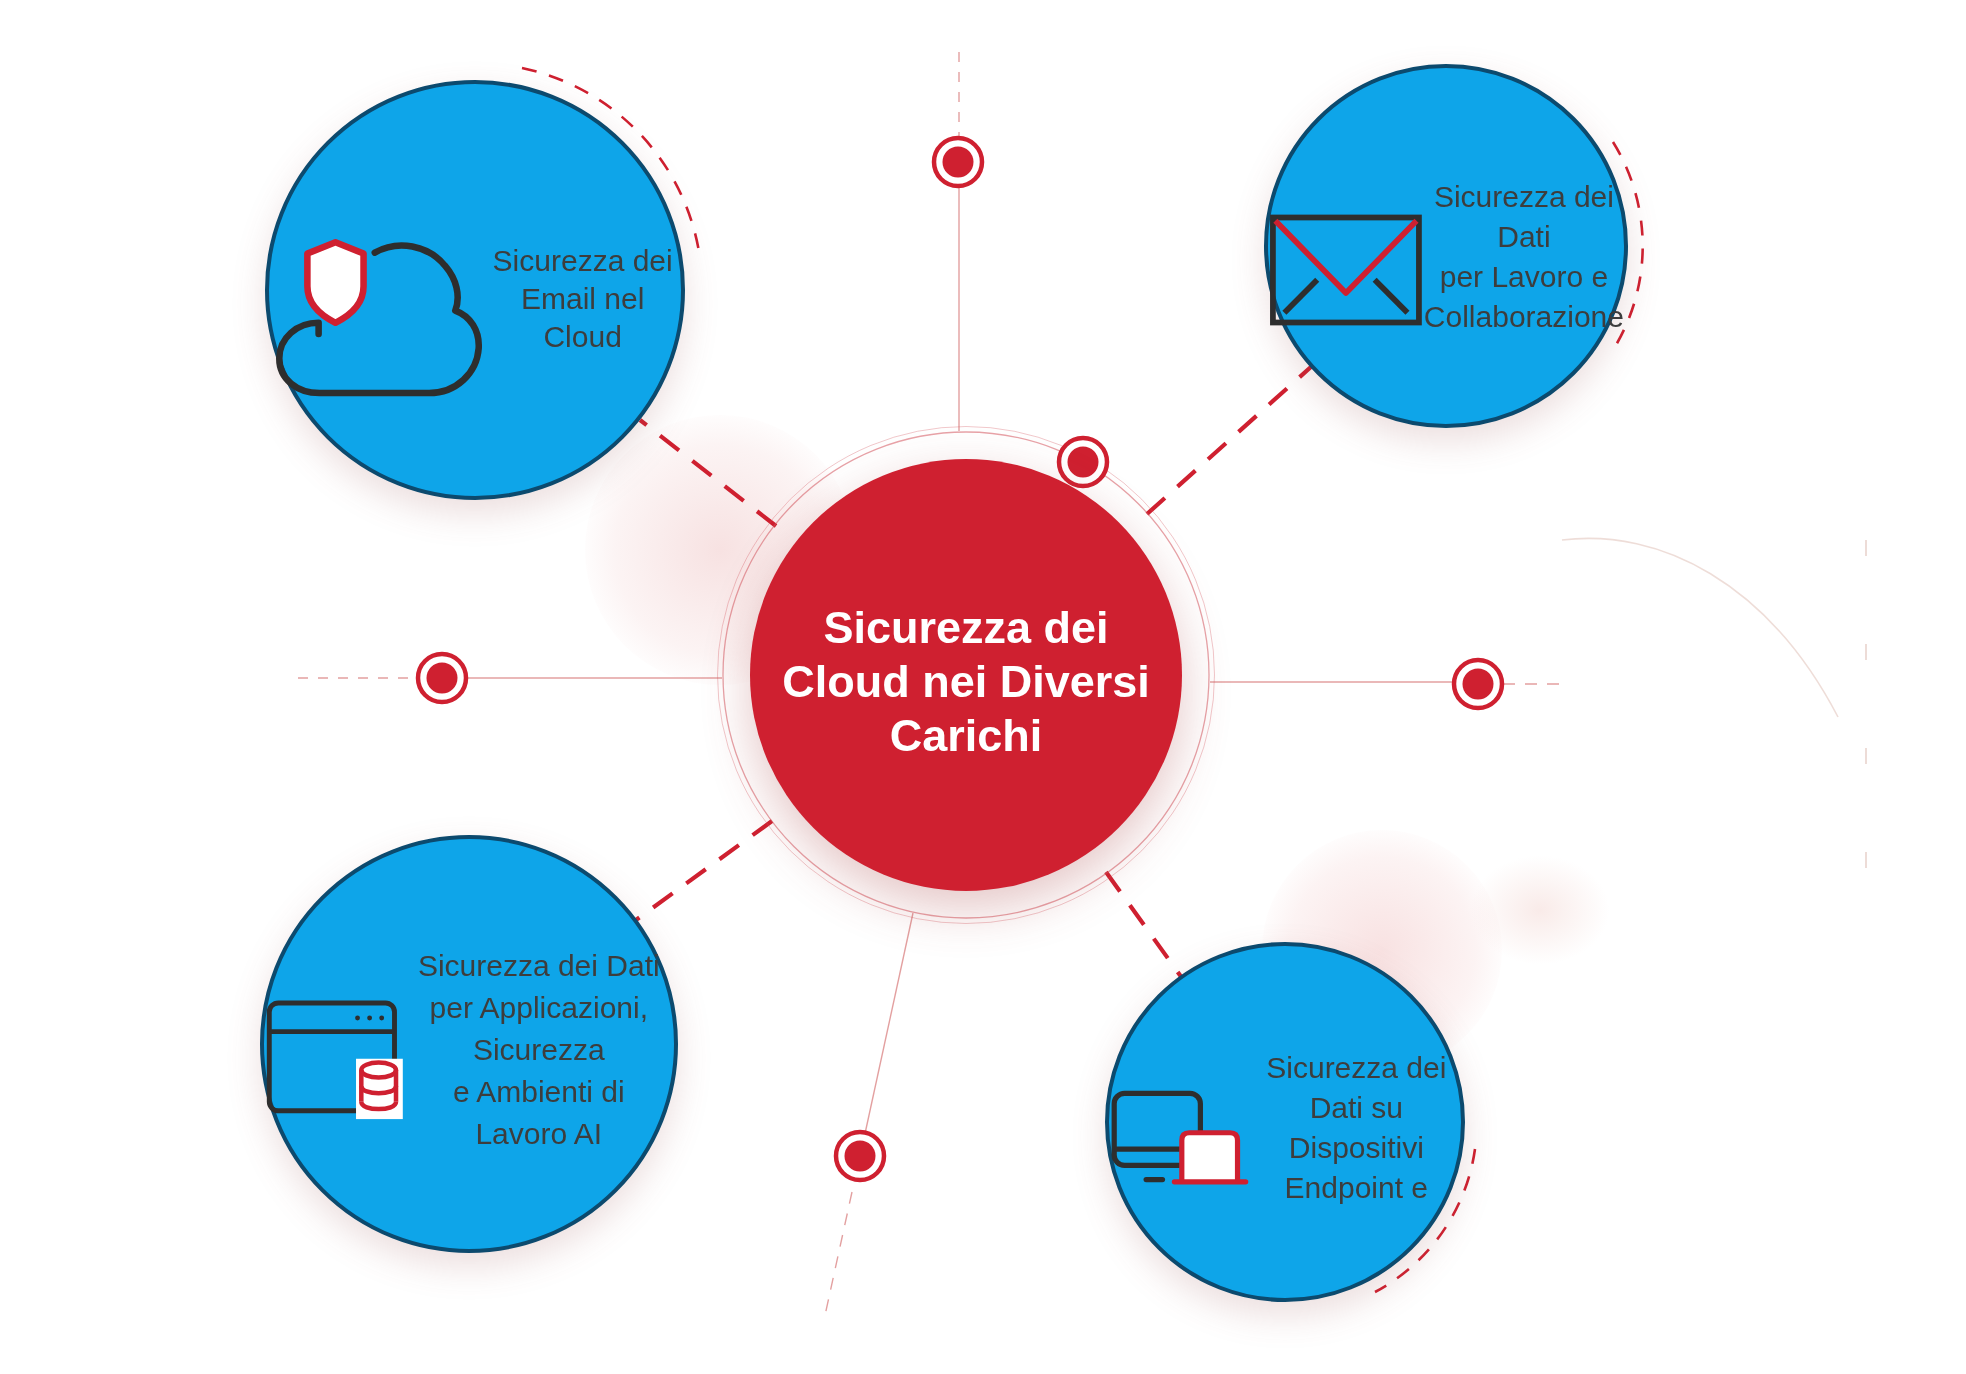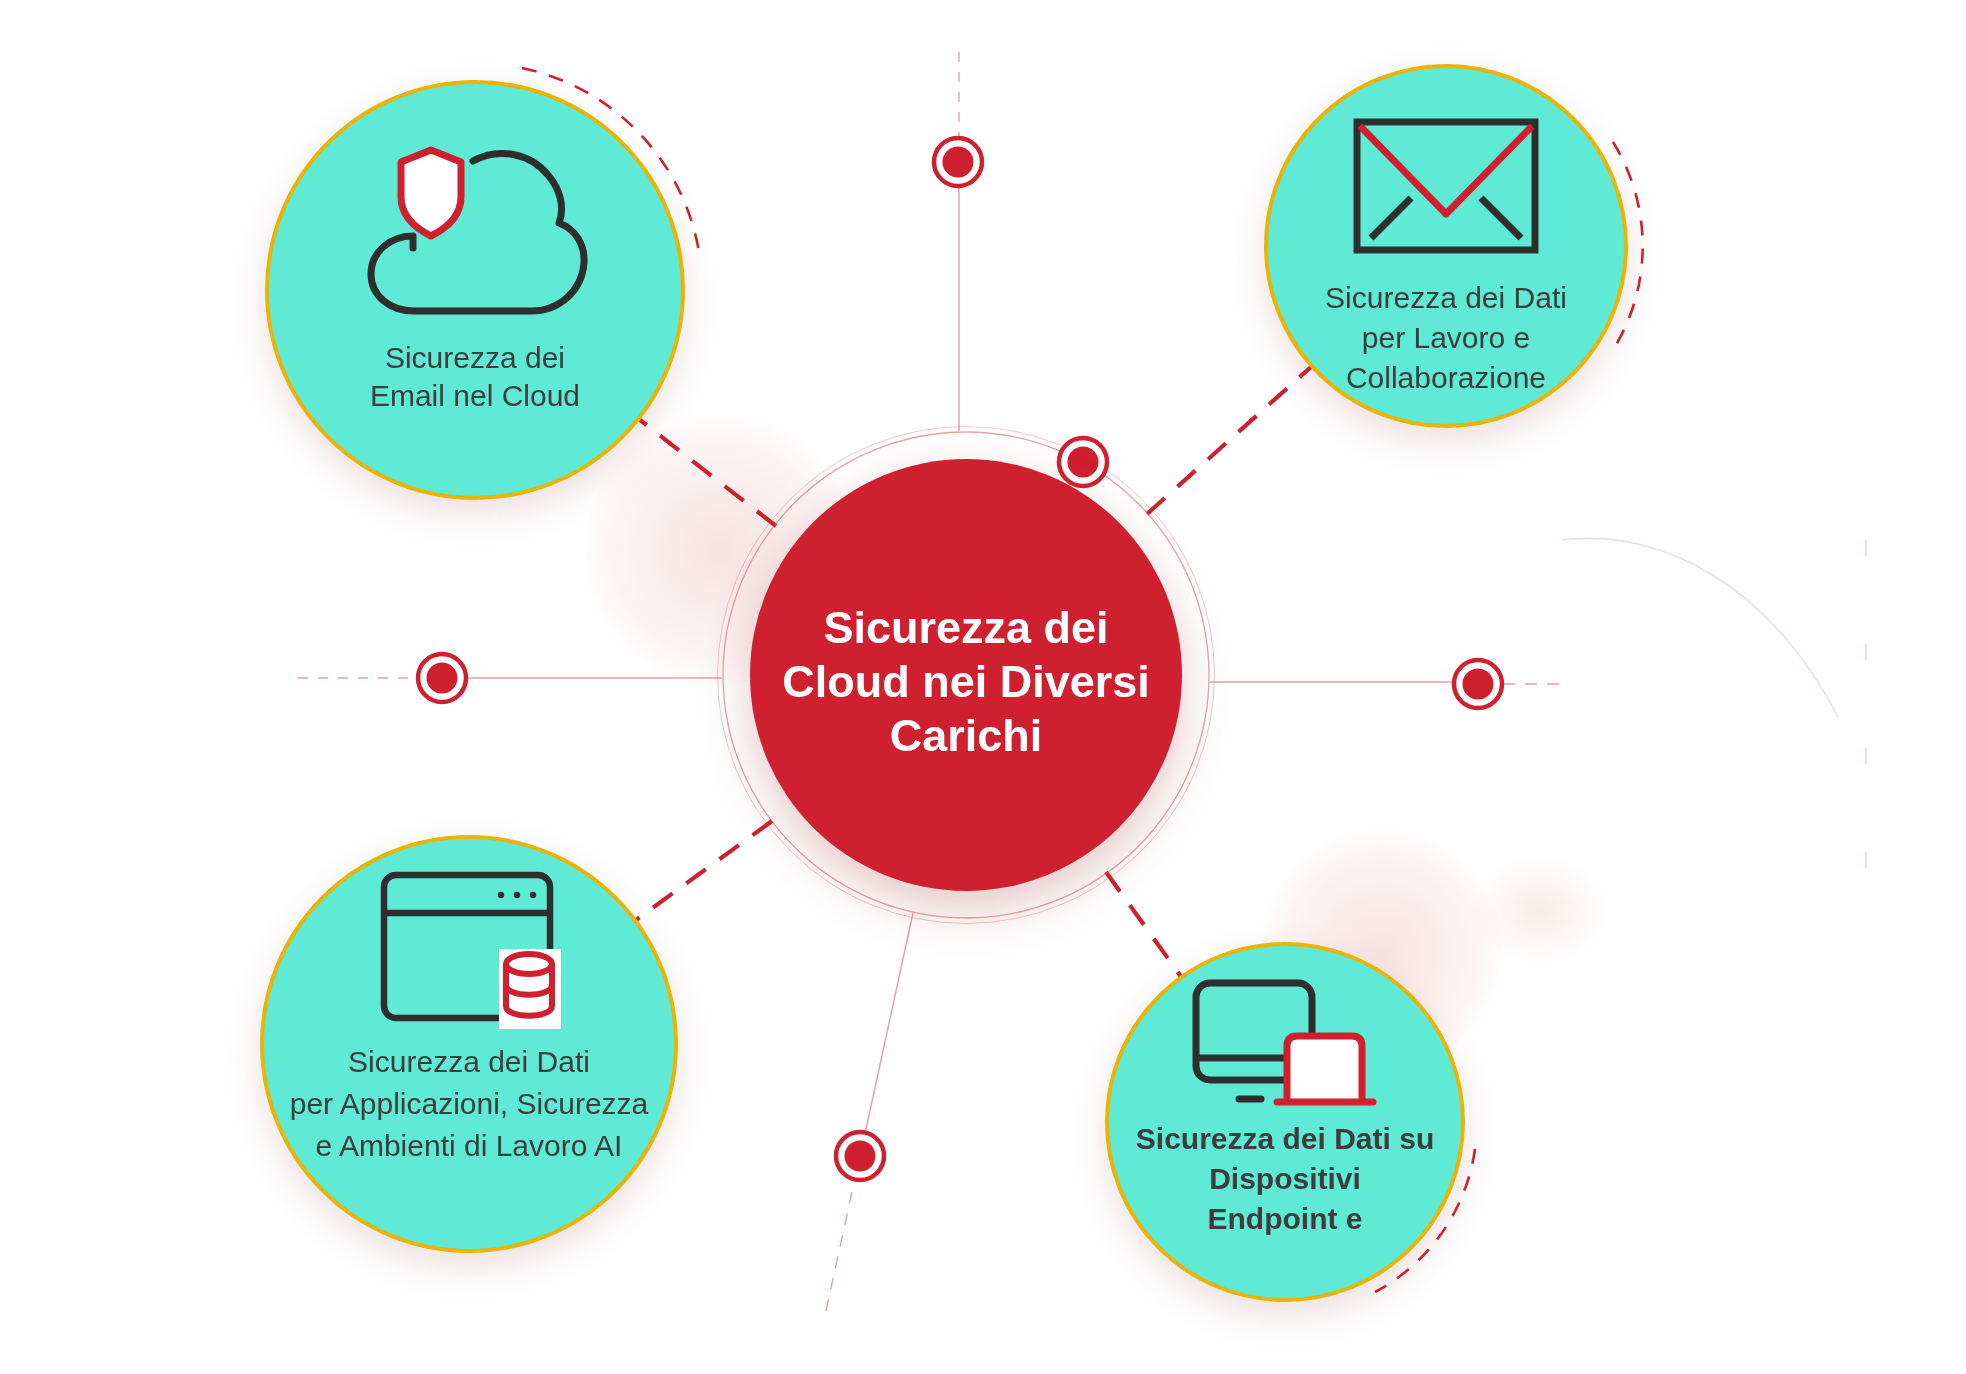--- a/index.html
+++ b/index.html
@@ -13,22 +13,22 @@
   .blob{position:absolute;border-radius:50%;z-index:0;pointer-events:none;}
   .blob-a{left:585px;top:415px;width:270px;height:270px;
     background:radial-gradient(circle, rgba(243,210,210,0.65) 0%, rgba(243,210,210,0.25) 55%, rgba(243,210,210,0) 75%);}
   .blob-b{left:1262px;top:830px;width:240px;height:240px;
     background:radial-gradient(circle, rgba(246,216,216,0.75) 0%, rgba(246,216,216,0.3) 55%, rgba(246,216,216,0) 75%);}
   .blob-c{left:1470px;top:855px;width:140px;height:110px;border-radius:50%;
     background:radial-gradient(ellipse, rgba(244,218,214,0.55) 0%, rgba(244,218,214,0) 70%);}
   .lines-layer{position:absolute;left:0;top:0;z-index:1;}
   .node{
     position:absolute;box-sizing:border-box;z-index:2;
-    background:#5eead4;border:4px solid #eab308;border-radius:50%;
-    display:flex;flex-direction:column;align-items:center;
+    background:#0ea5e9;border:4px solid #0c4a6e;border-radius:50%;
+    display:flex;flex-direction:row;align-items:center;
     box-shadow:0 14px 34px rgba(150,80,80,0.18);
   }
   .node-label{
     text-align:center;color:#3d3d3d;font-size:30px;font-weight:400;
   }
   .central{
     position:absolute;box-sizing:border-box;z-index:2;
     left:750px;top:459px;width:432px;height:432px;border-radius:50%;
     background:#cf2030;
     display:flex;flex-direction:column;align-items:center;justify-content:center;
@@ -43,21 +43,21 @@
   .node-cloud .icon{margin-top:60px;}
   .node-cloud .node-label{margin-top:17px;line-height:38px;}
   .node-email{left:1264px;top:64px;width:364px;height:364px;}
   .node-email .icon{margin-top:48px;}
   .node-email .node-label{margin-top:22px;line-height:40px;}
   .node-apps{left:260px;top:835px;width:418px;height:418px;}
   .node-apps .icon{margin-top:28px;}
   .node-apps .node-label{margin-top:12px;line-height:42px;}
   .node-endpoint{left:1105px;top:942px;width:360px;height:360px;}
   .node-endpoint .icon{margin-top:25px;}
-  .node-endpoint .node-label{margin-top:12px;line-height:40px;font-weight:bold;}
+  .node-endpoint .node-label{margin-top:12px;line-height:40px;}
 </style>
 </head>
 <body>
 
 <div class="canvas">
 
   <div class="blob blob-a"></div>
   <div class="blob blob-b"></div>
   <div class="blob blob-c"></div>
 

